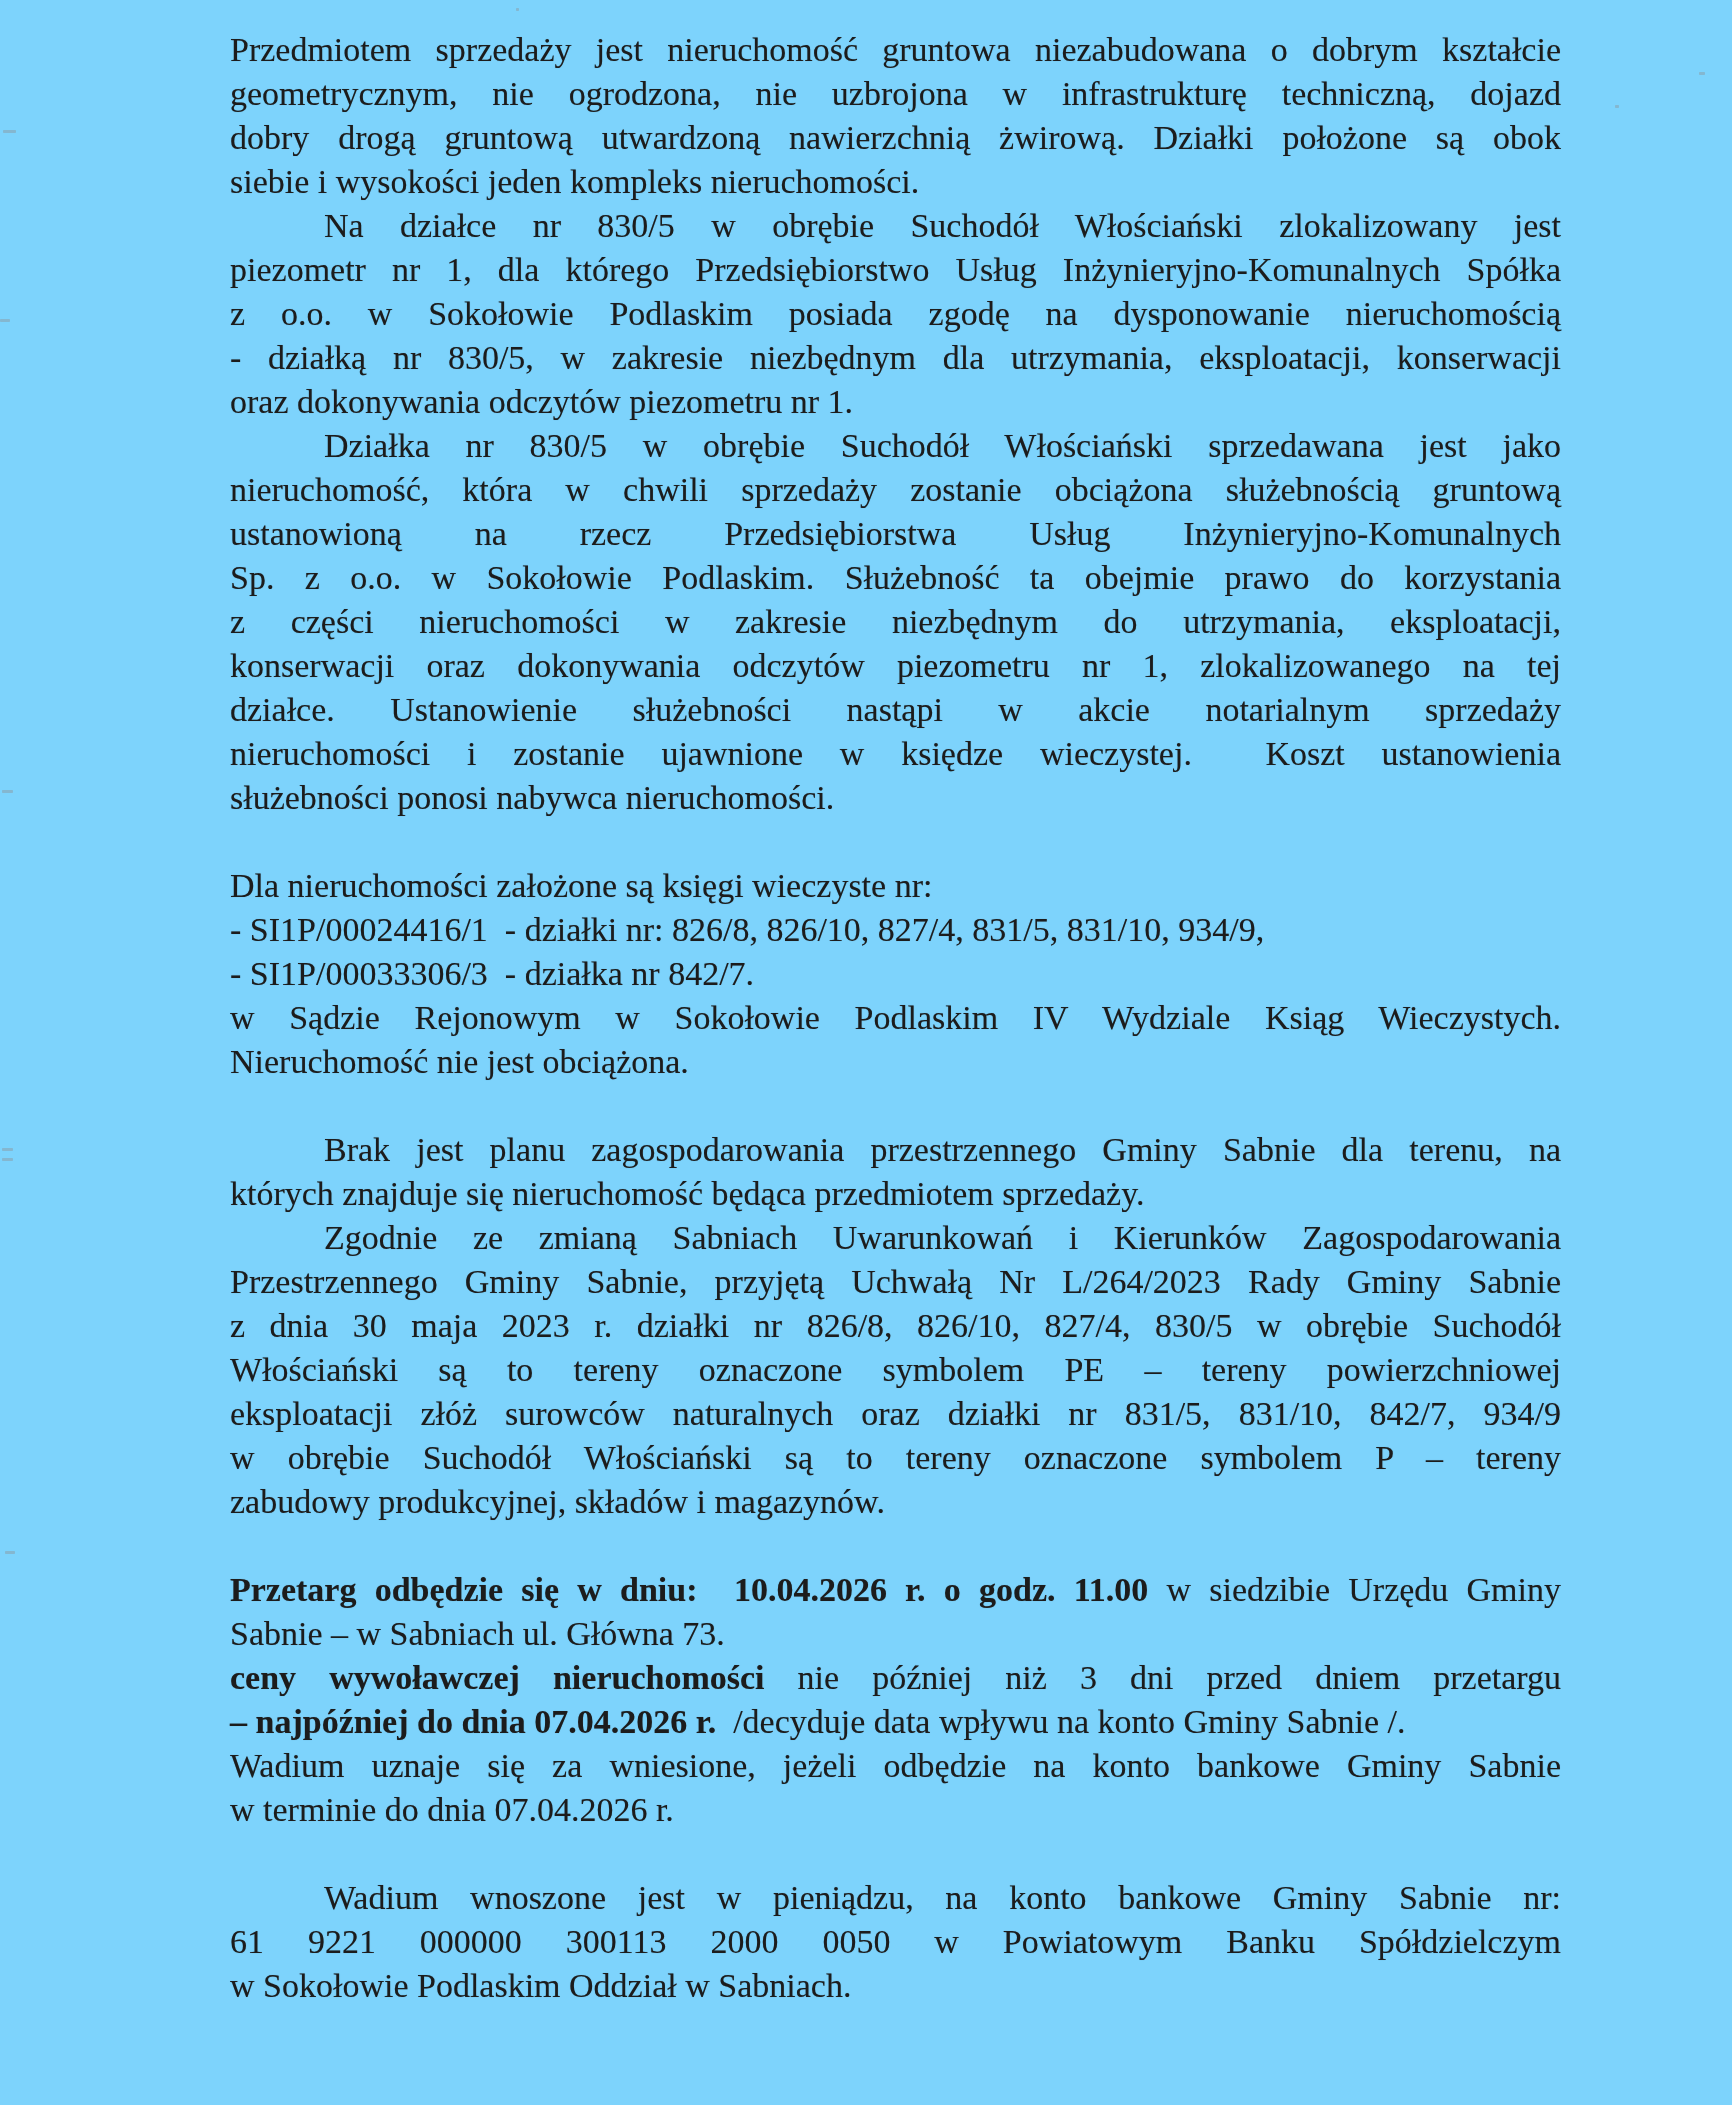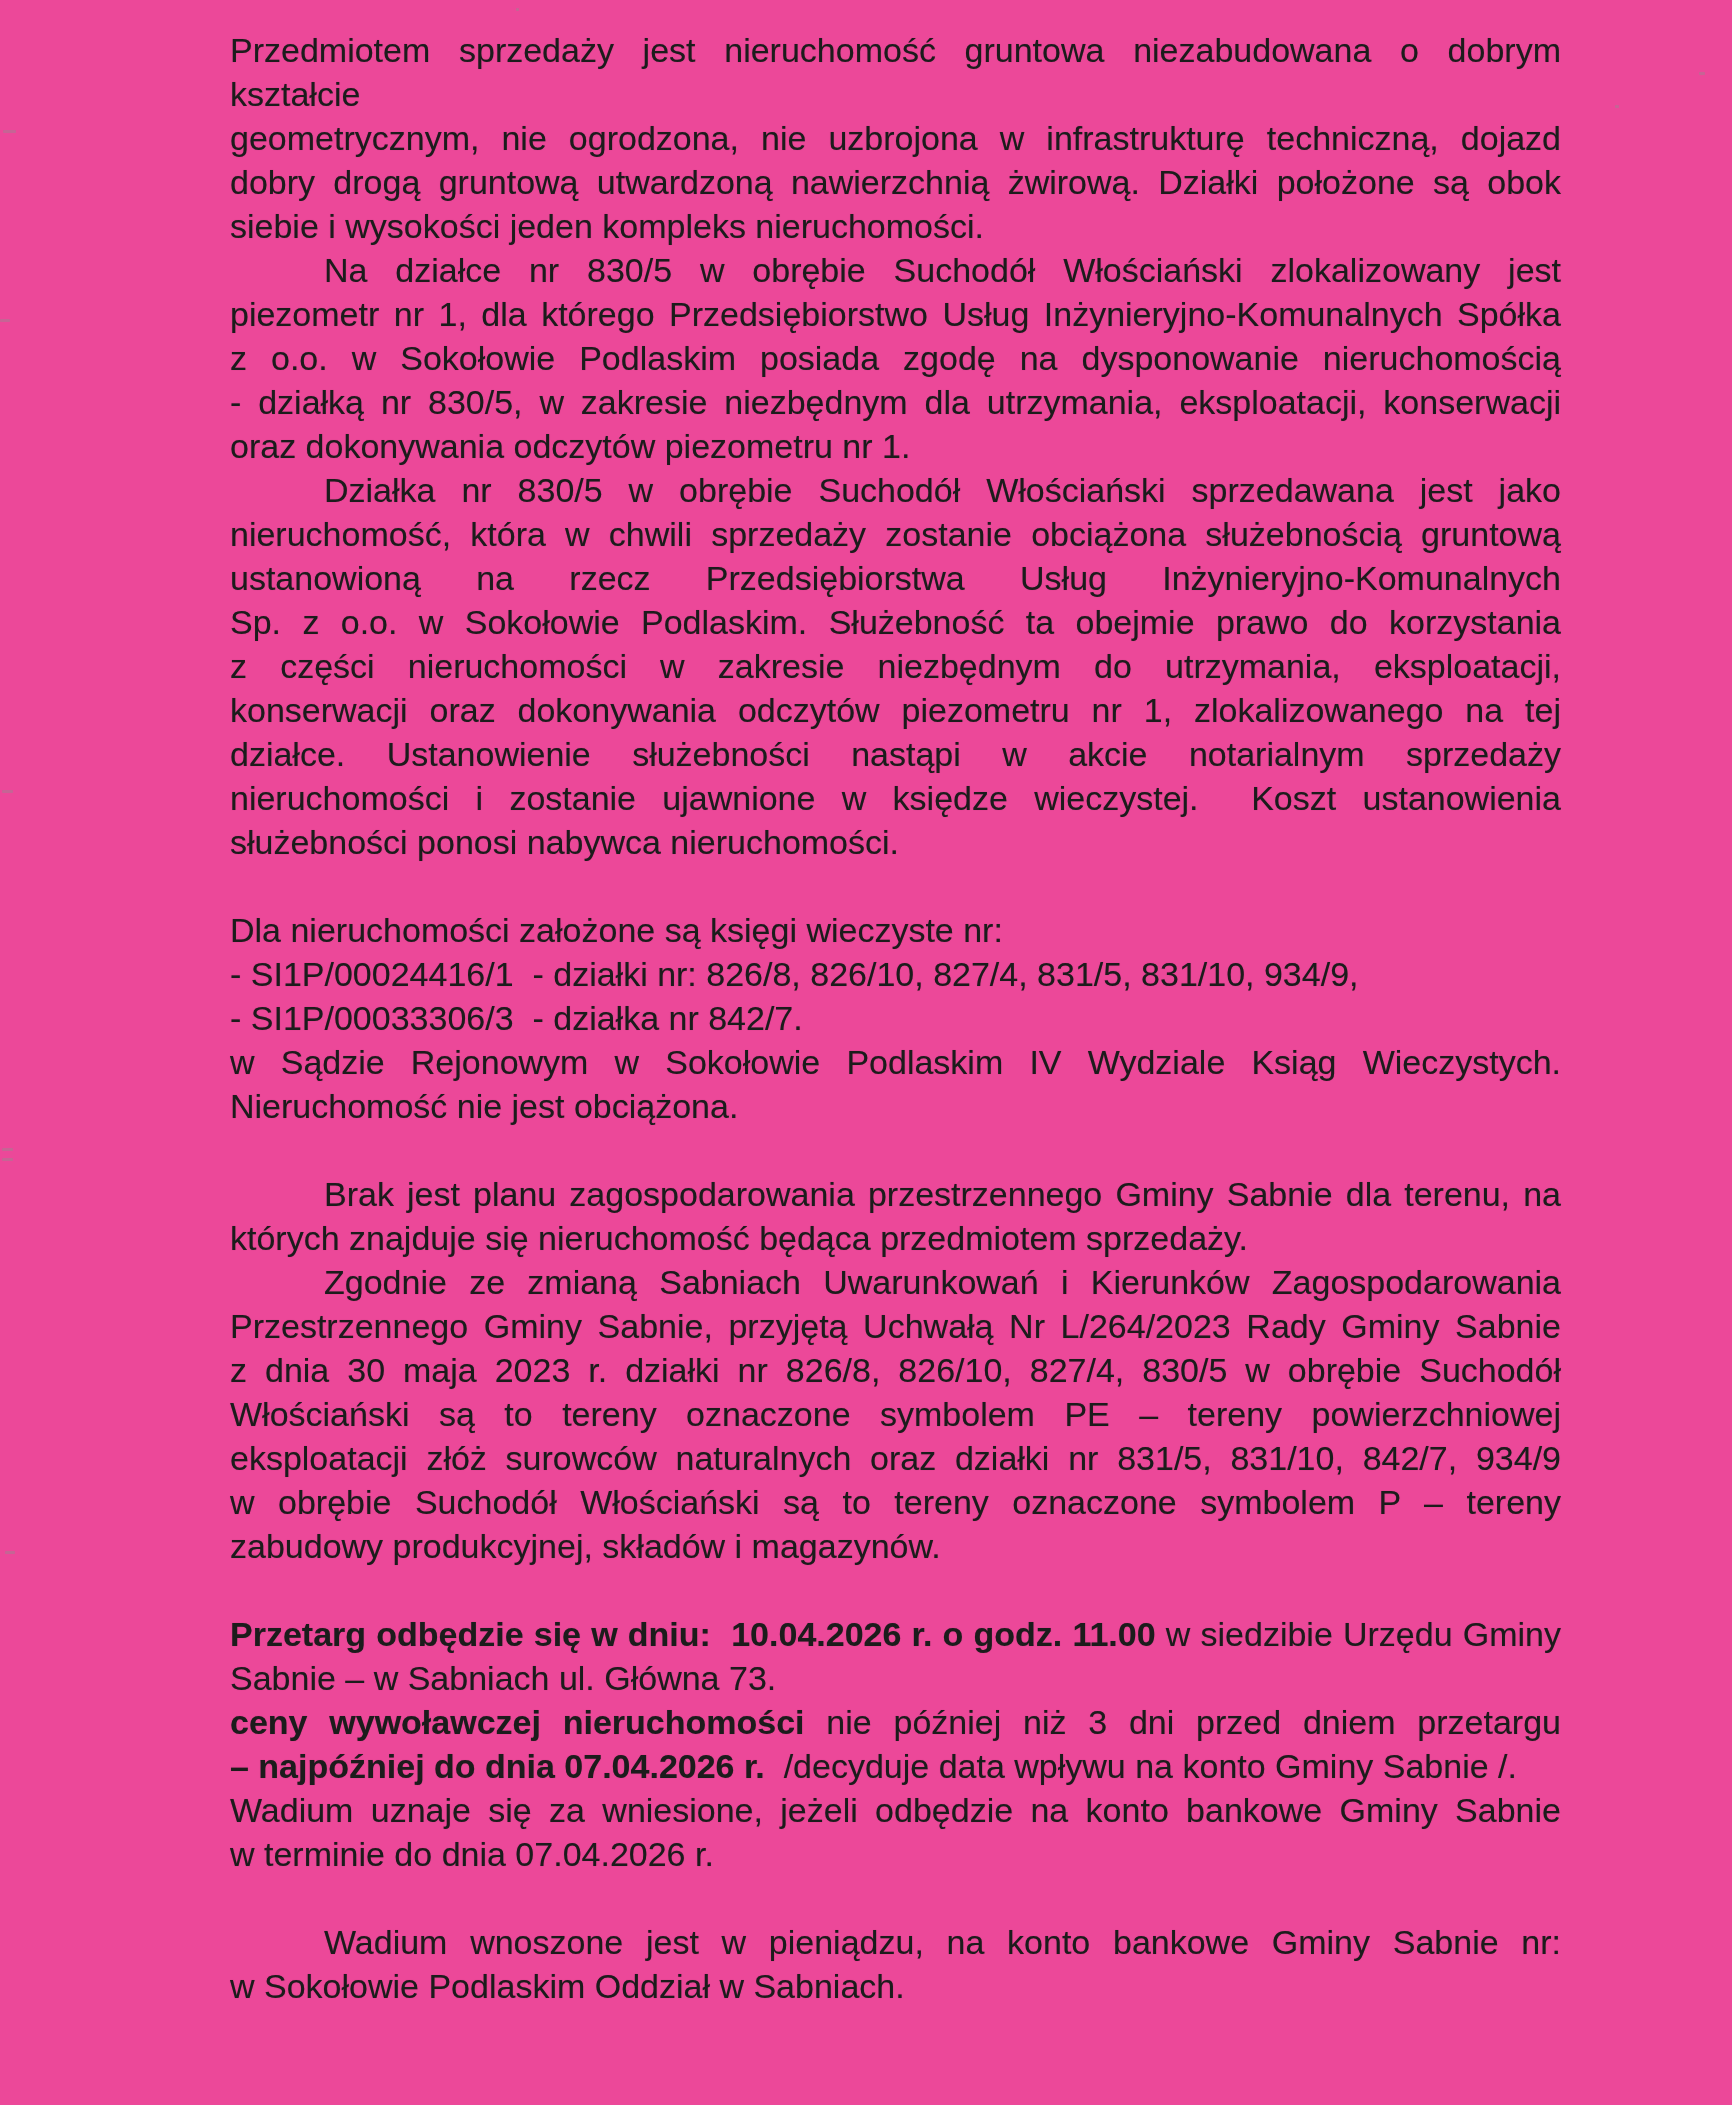--- a/index.html
+++ b/index.html
@@ -4,23 +4,23 @@
 <style>
   html, body {
     margin: 0;
     padding: 0;
     background: #ffffff;
   }
   .page {
     position: relative;
     width: 1732px;
     height: 2105px;
-    background: #ec4899;
+    background: #7dd3fc;
     overflow: hidden;
-    font-family: Liberation Sans, sans-serif;
+    font-family: Liberation Serif, serif;
   }
   .text-block {
     position: absolute;
     left: 230px;
     top: 28px;
     width: 1331px;
     font-size: 34px;
     line-height: 44px;
     color: #1c1c1c;
     text-shadow: 0 0 0.8px rgba(20,20,20,0.35);
@@ -103,16 +103,17 @@
       <div class="line no-just"><span class="seg">zabudowy produkcyjnej, składów i magazynów.</span></div>
       <div class="line blank"></div>
       <div class="line"><span class="seg bold">Przetarg odbędzie się w dniu: &nbsp;10.04.2026 r. o godz. 11.00</span><span class="seg"> w siedzibie Urzędu Gminy</span></div>
       <div class="line no-just"><span class="seg">Sabnie – w Sabniach ul. Główna 73.</span></div>
       <div class="line"><span class="seg bold">ceny wywoławczej nieruchomości</span><span class="seg"> nie później niż 3 dni przed dniem przetargu</span></div>
       <div class="line no-just"><span class="seg bold">– najpóźniej do dnia 07.04.2026 r.</span><span class="seg"> &nbsp;/decyduje data wpływu na konto Gminy Sabnie /.</span></div>
       <div class="line"><span class="seg">Wadium uznaje się za wniesione, jeżeli odbędzie na konto bankowe Gminy Sabnie</span></div>
       <div class="line no-just"><span class="seg">w terminie do dnia 07.04.2026 r.</span></div>
       <div class="line blank"></div>
       <div class="line indent"><span class="seg">Wadium wnoszone jest w pieniądzu, na konto bankowe Gminy Sabnie nr:</span></div>
+      <div class="line"><span class="seg">61 9221 000000 300113 2000 0050 w Powiatowym Banku Spółdzielczym</span></div>
       <div class="line no-just"><span class="seg">w Sokołowie Podlaskim Oddział w Sabniach.</span></div>
     </div>
 </div>
 
 
 </body></html>

